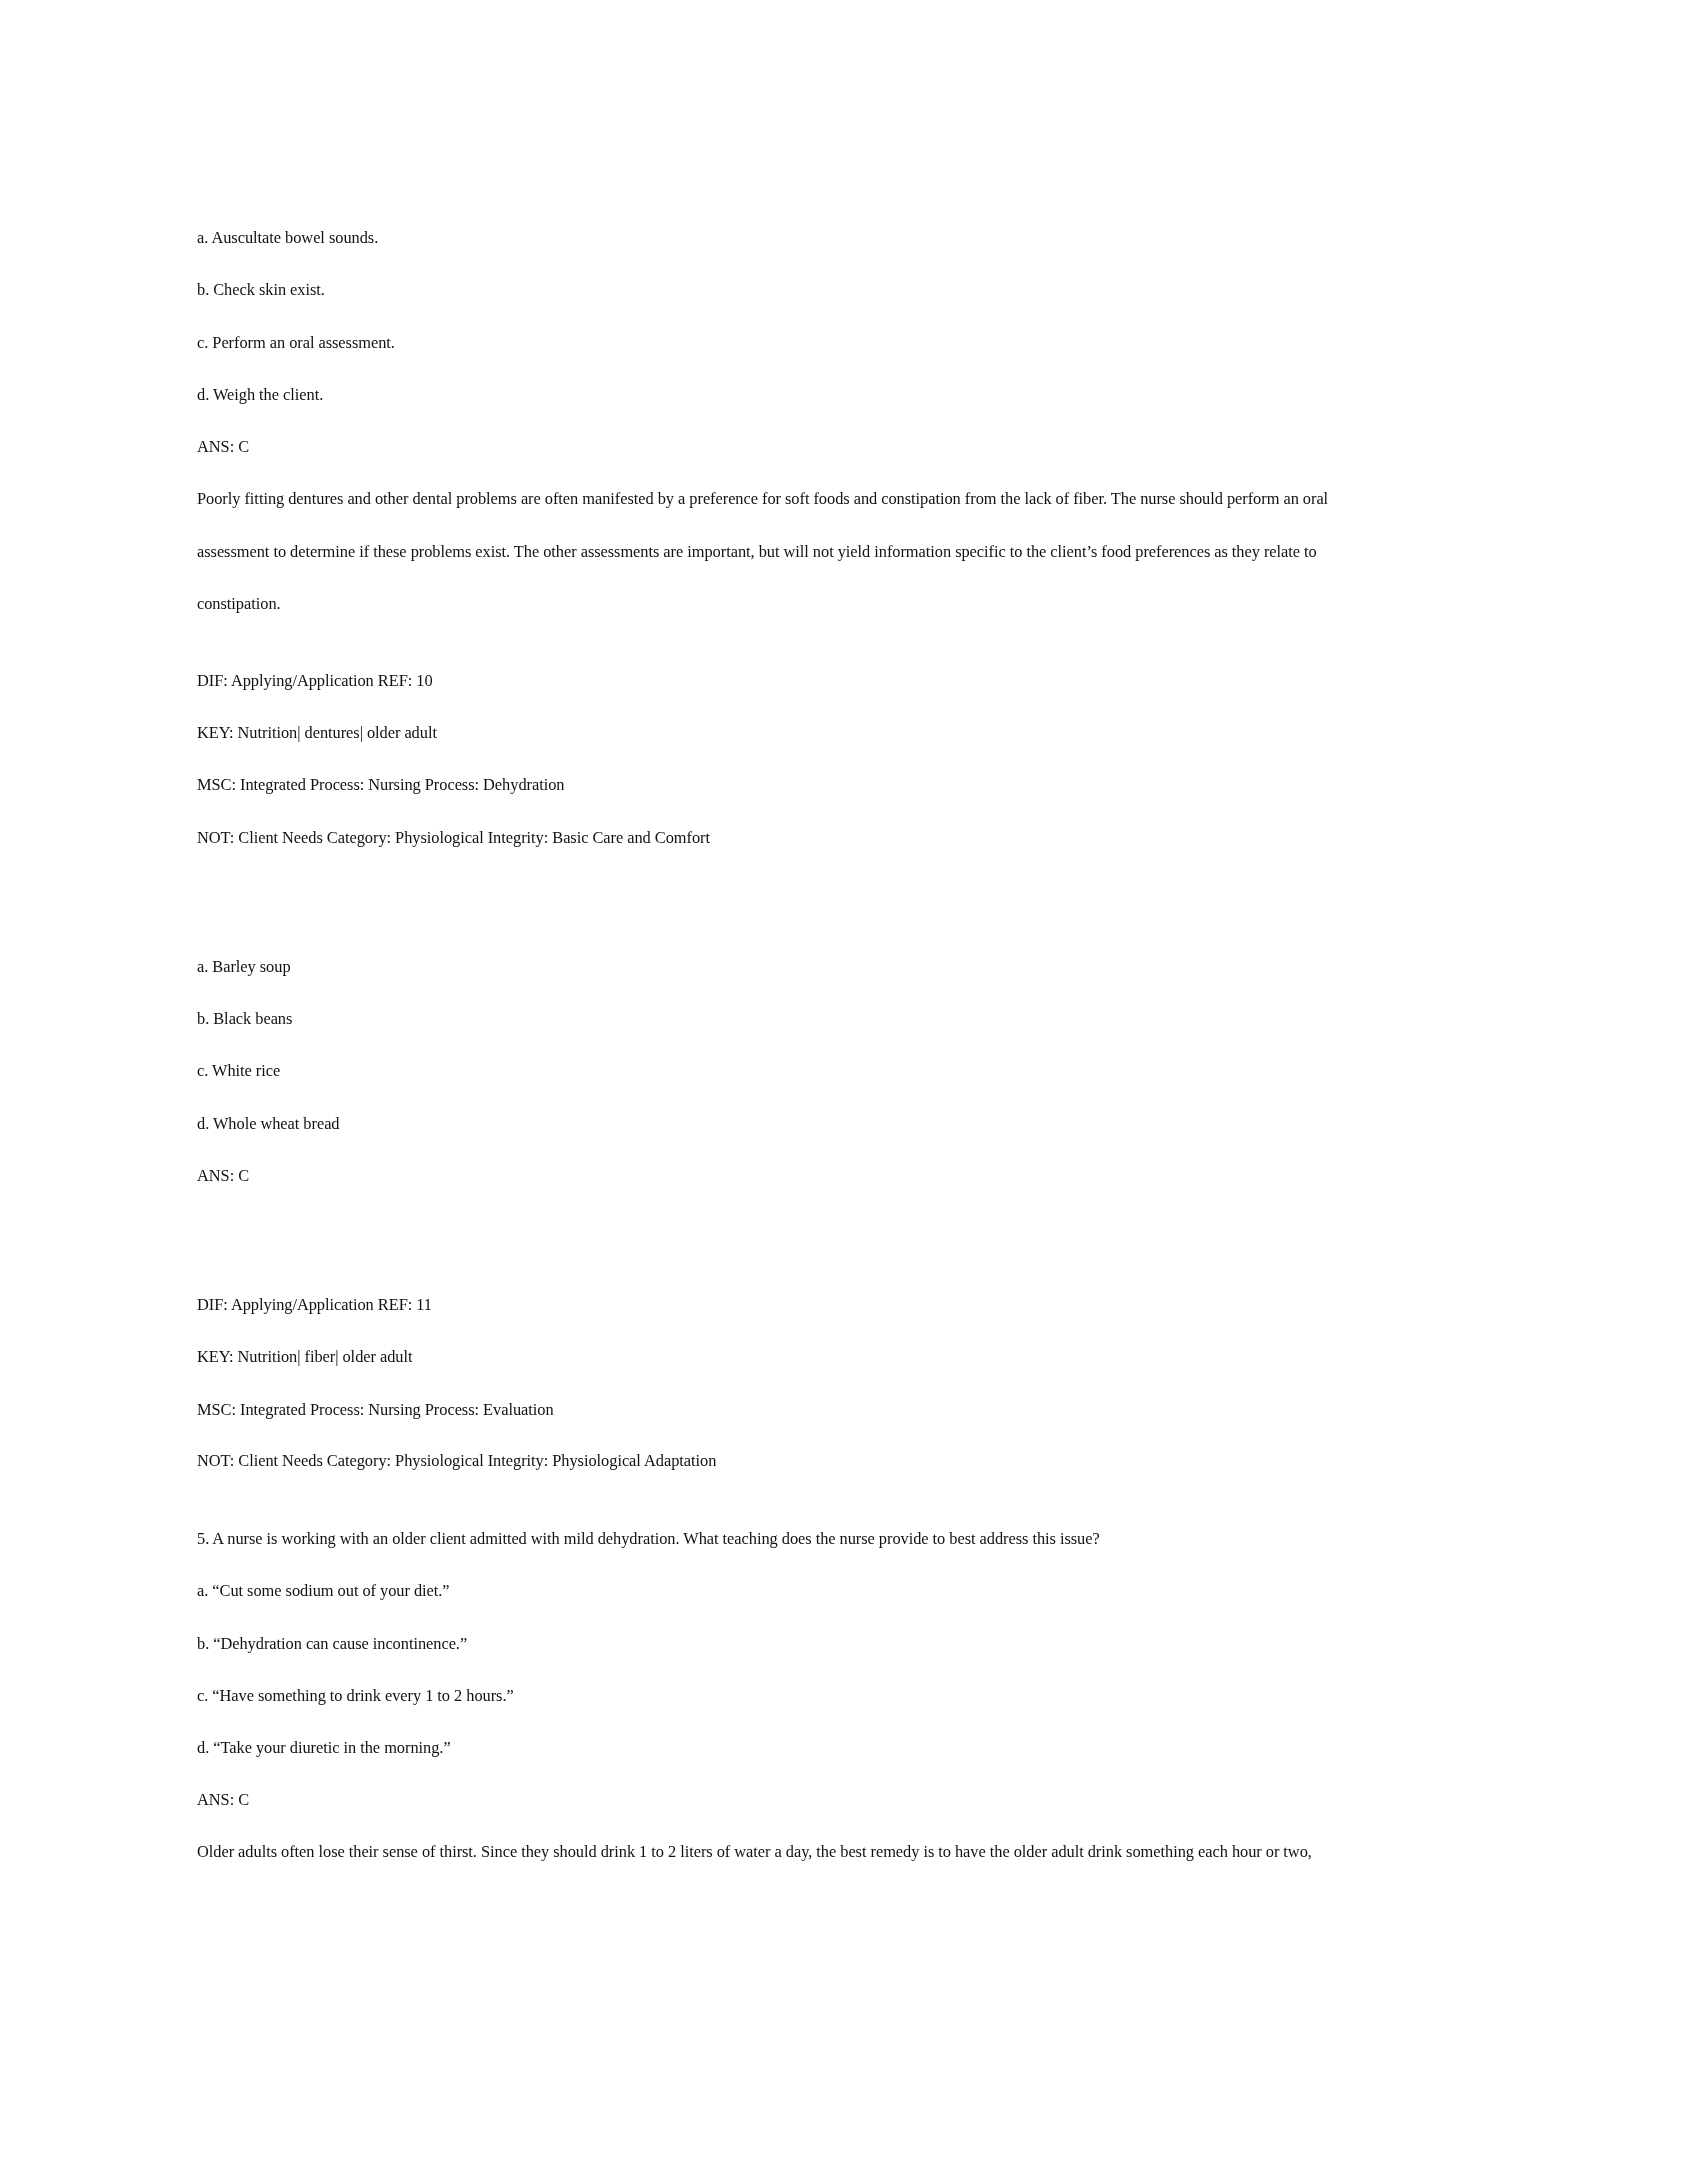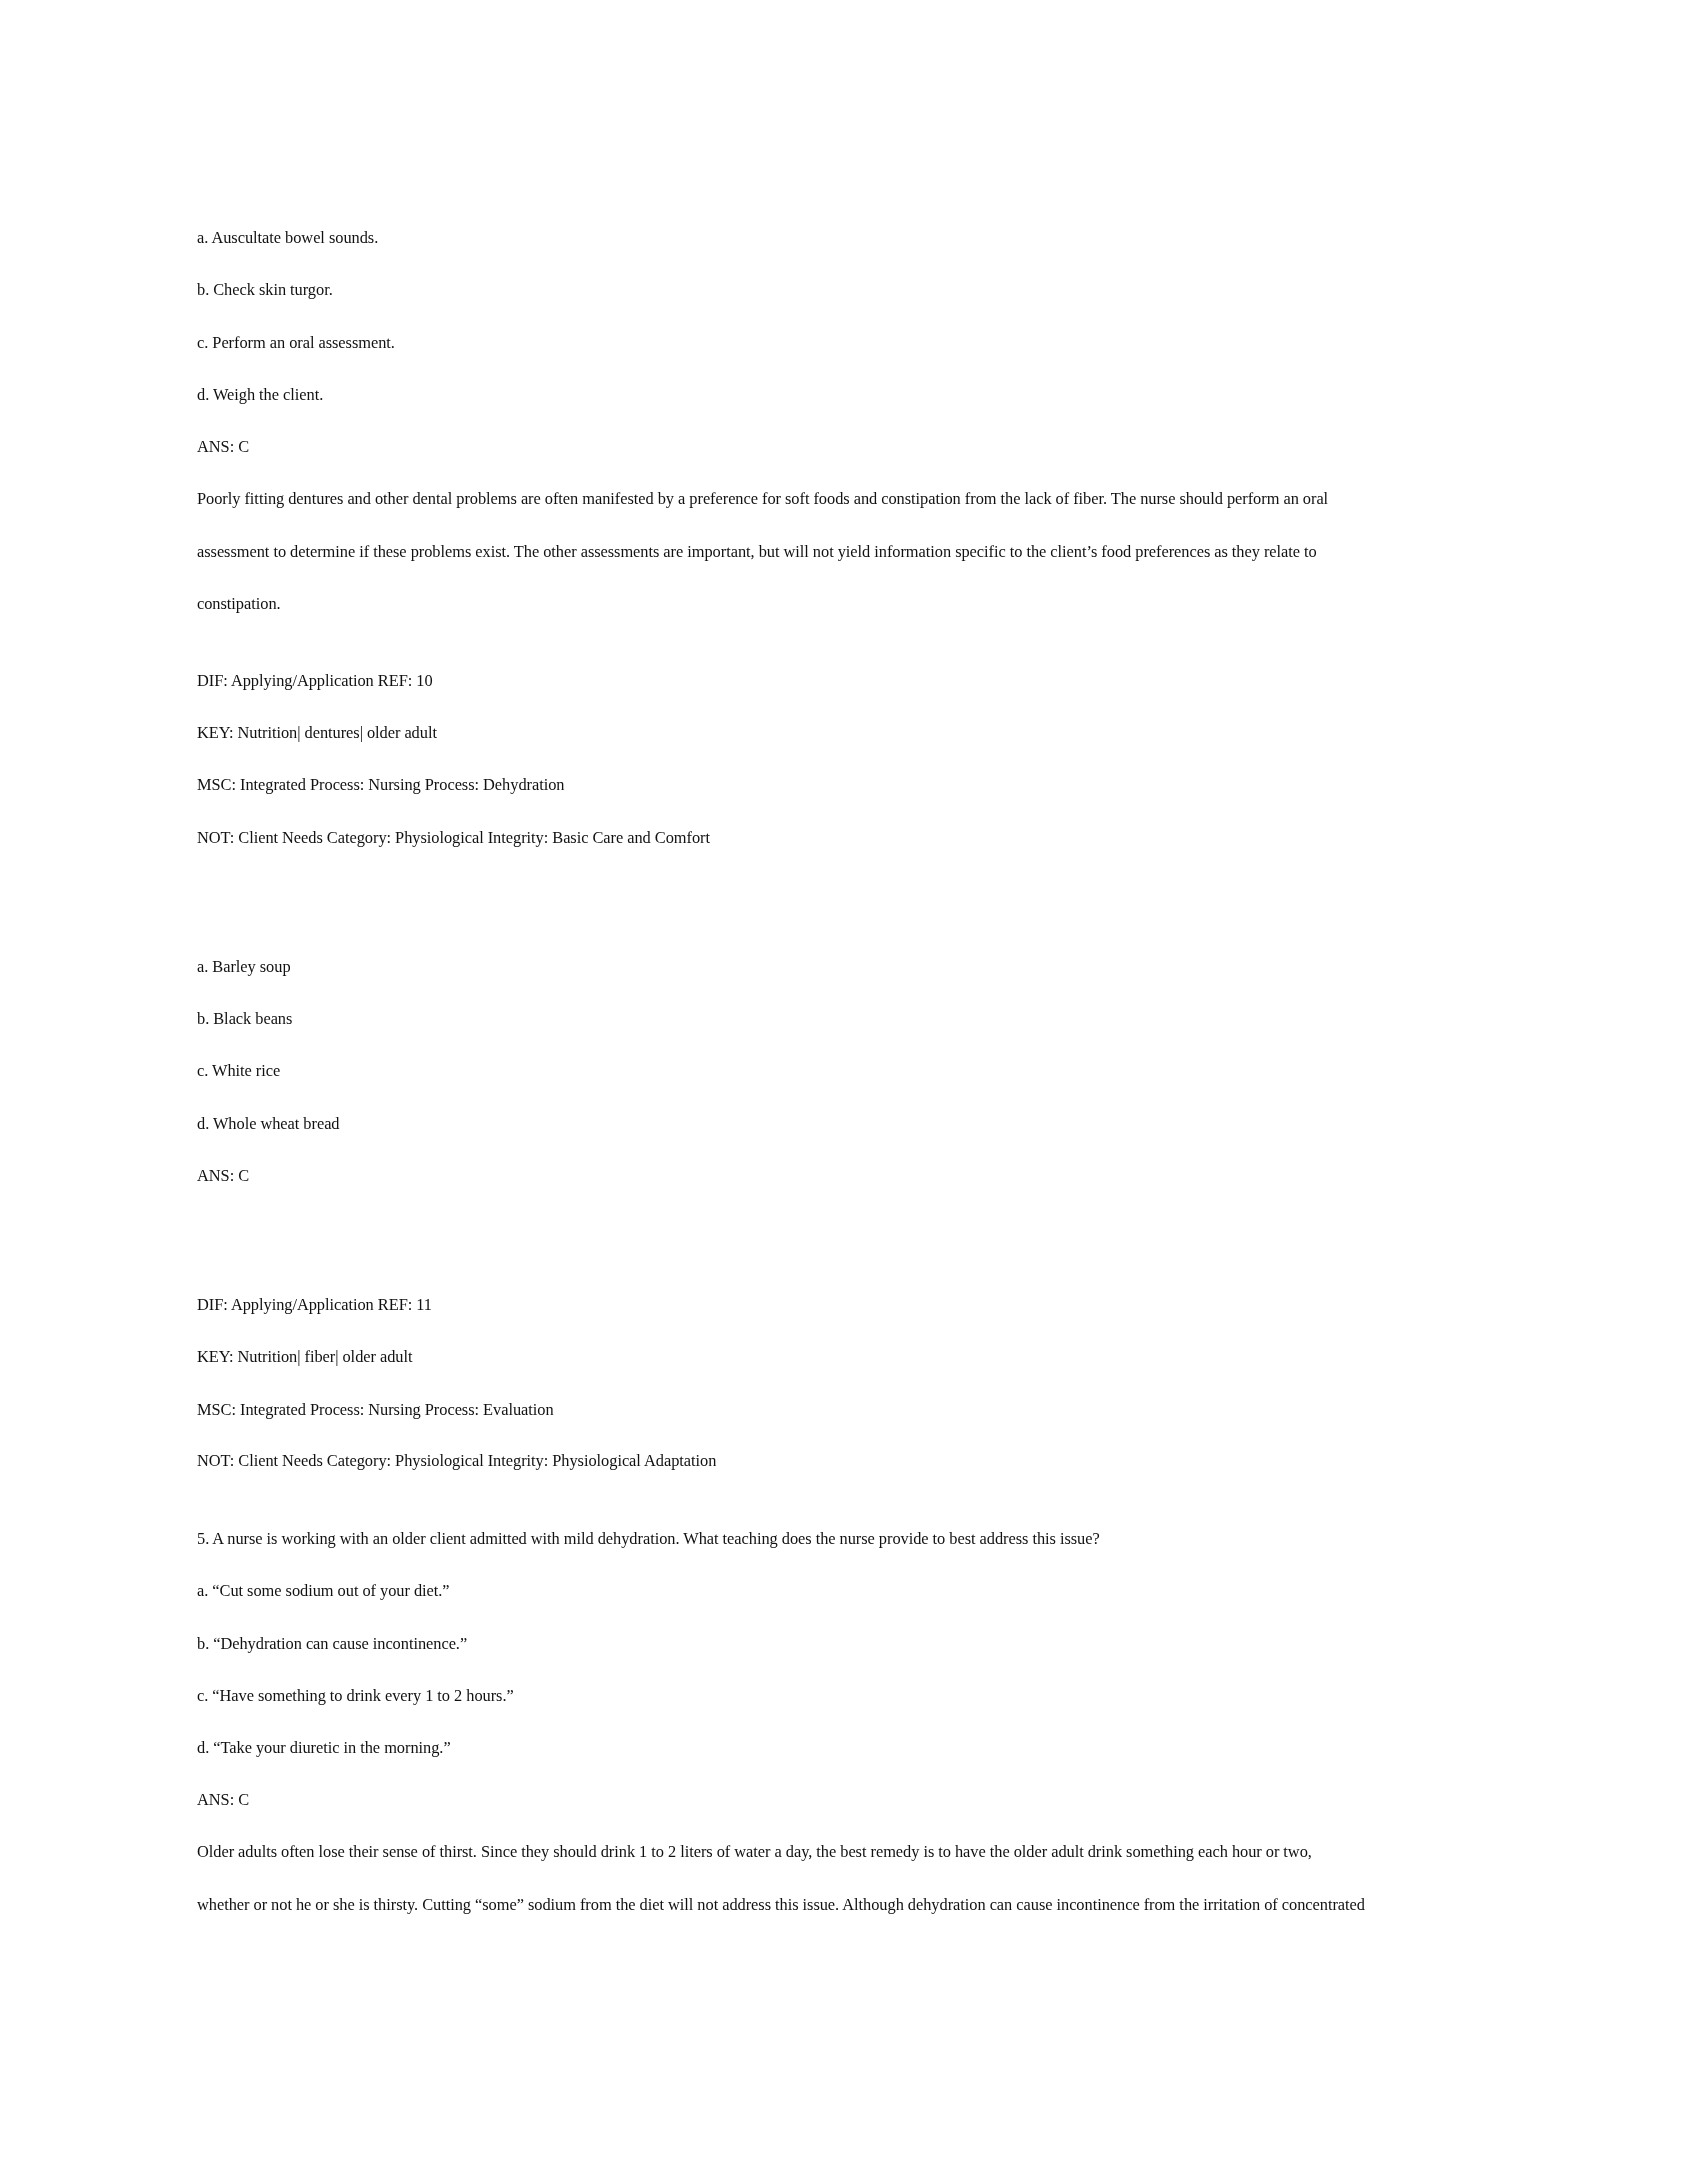--- a/index.html
+++ b/index.html
@@ -32,21 +32,21 @@
     white-space: nowrap;
     letter-spacing: -0.05px;
   }
 </style>
 </head>
 <body>
 
 <div class="page">
 
   <div class="line" style="top:226px">a. Auscultate bowel sounds.</div>
-  <div class="line" style="top:278px">b. Check skin turgor.</div>
+  <div class="line" style="top:278px">b. Check skin exist.</div>
   <div class="line" style="top:331px">c. Perform an oral assessment.</div>
   <div class="line" style="top:383px">d. Weigh the client.</div>
   <div class="line" style="top:435px">ANS: C</div>
 
   <div class="line" style="top:487px">Poorly fitting dentures and other dental problems are often manifested by a preference for soft foods and constipation from the lack of fiber. The nurse should perform an oral</div>
   <div class="line" style="top:540px">assessment to determine if these problems exist. The other assessments are important, but will not yield information specific to the client’s food preferences as they relate to</div>
   <div class="line" style="top:592px">constipation.</div>
 
   <div class="line" style="top:669px">DIF: Applying/Application REF: 10</div>
   <div class="line" style="top:721px">KEY: Nutrition| dentures| older adult</div>
@@ -66,16 +66,15 @@
   <div class="line" style="top:1449px">NOT: Client Needs Category: Physiological Integrity: Physiological Adaptation</div>
 
   <div class="line" style="top:1527px">5. A nurse is working with an older client admitted with mild dehydration. What teaching does the nurse provide to best address this issue?</div>
   <div class="line" style="top:1579px">a. “Cut some sodium out of your diet.”</div>
   <div class="line" style="top:1632px">b. “Dehydration can cause incontinence.”</div>
   <div class="line" style="top:1684px">c. “Have something to drink every 1 to 2 hours.”</div>
   <div class="line" style="top:1736px">d. “Take your diuretic in the morning.”</div>
   <div class="line" style="top:1788px">ANS: C</div>
 
   <div class="line" style="top:1840px">Older adults often lose their sense of thirst. Since they should drink 1 to 2 liters of water a day, the best remedy is to have the older adult drink something each hour or two,</div>
-  <div class="line" style="top:1893px">whether or not he or she is thirsty. Cutting “some” sodium from the diet will not address this issue. Although dehydration can cause incontinence from the irritation of concentrated</div>
 
 </div>
 
 
 </body></html>

